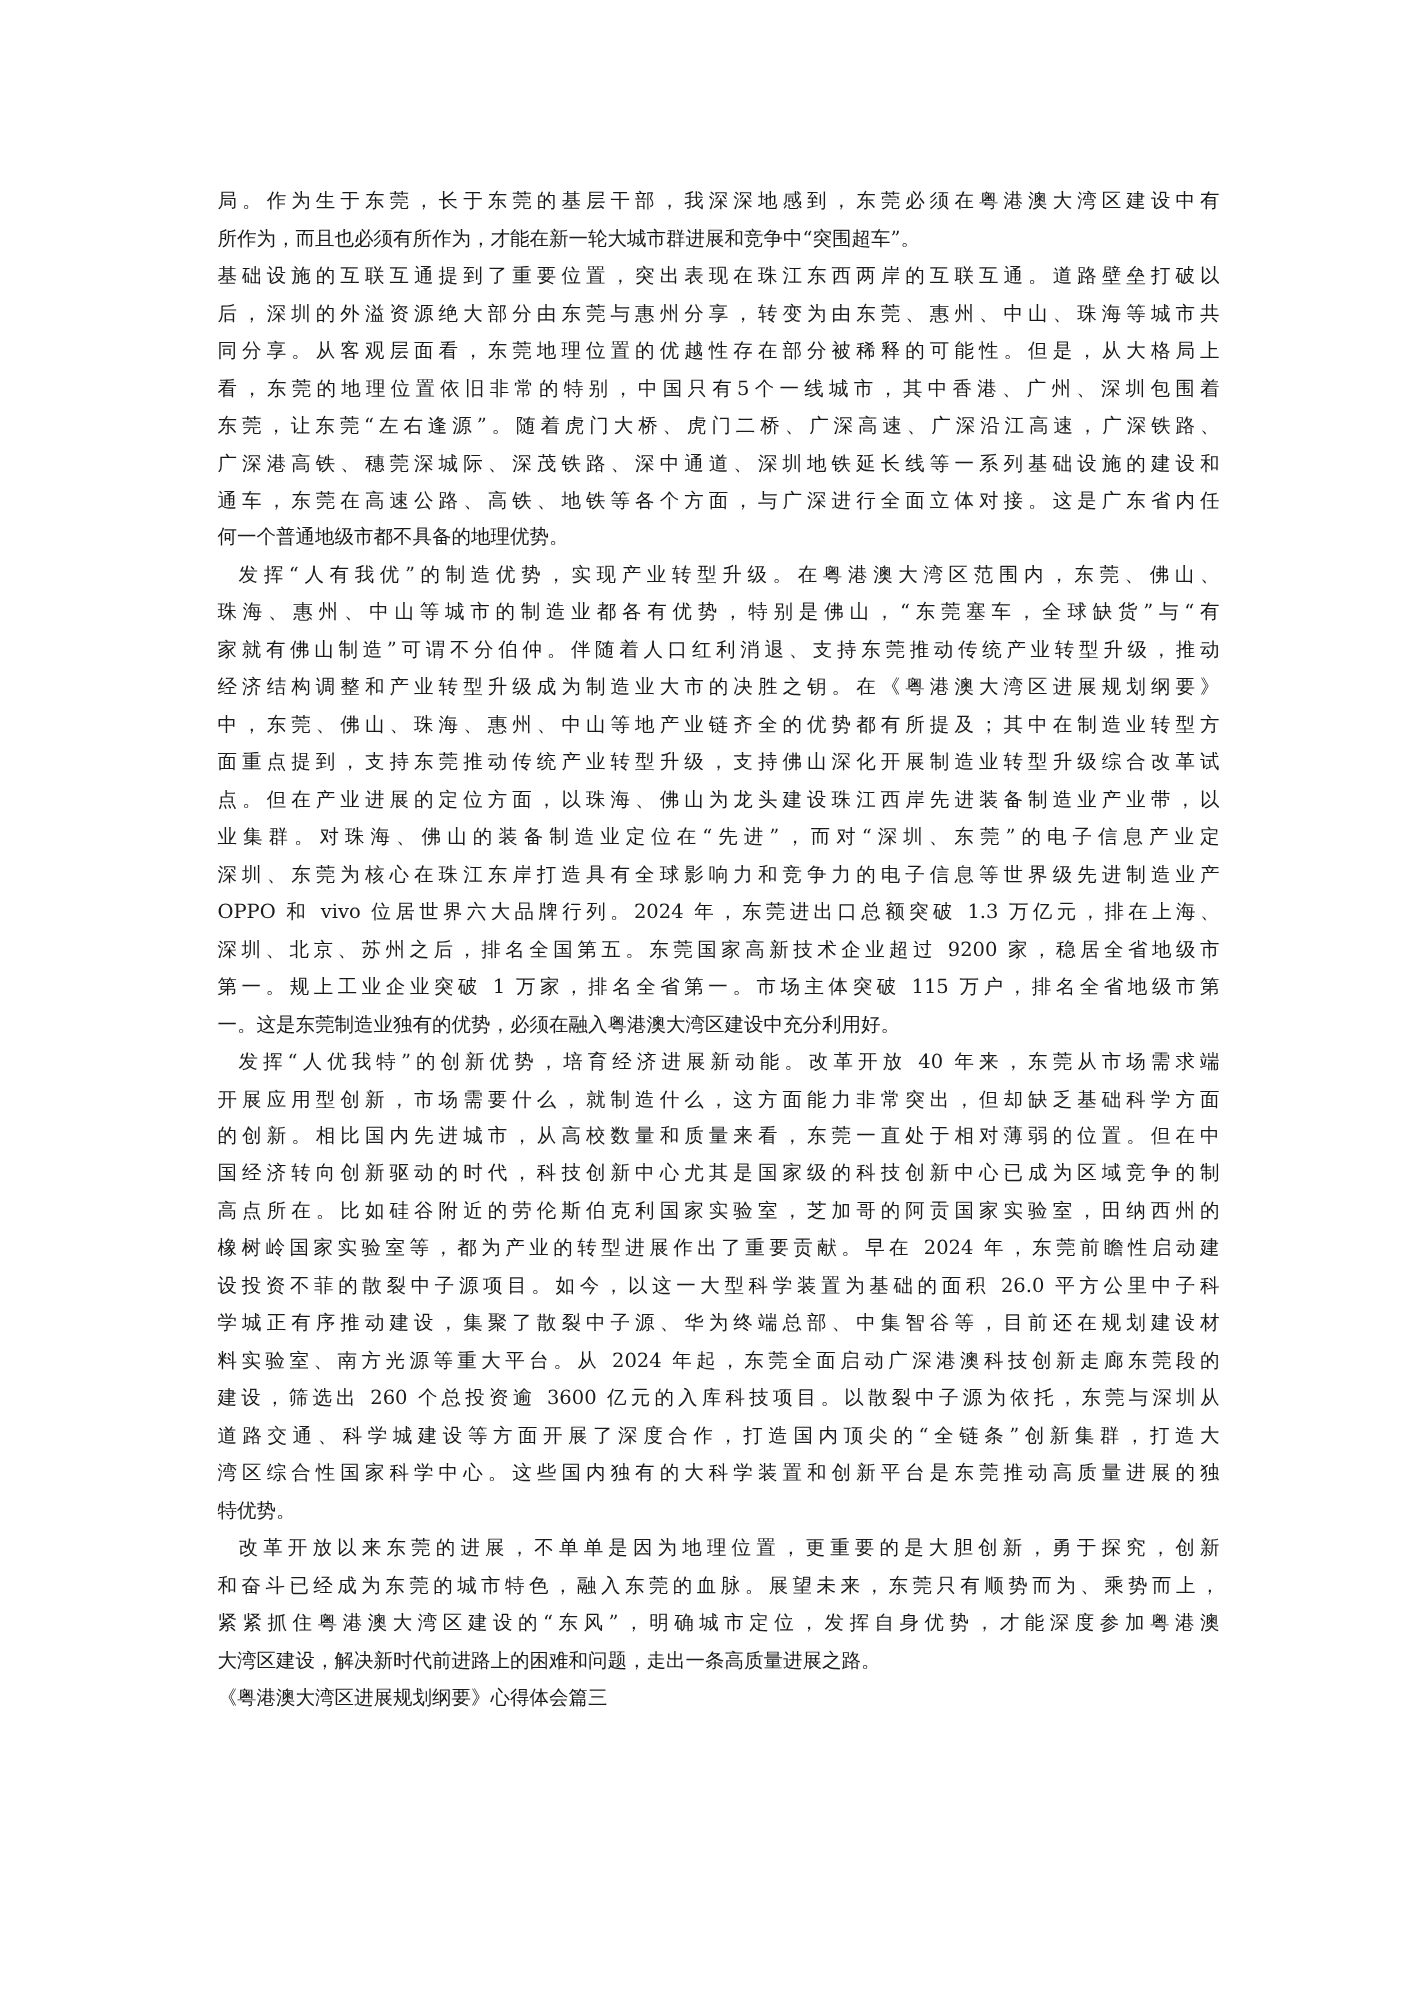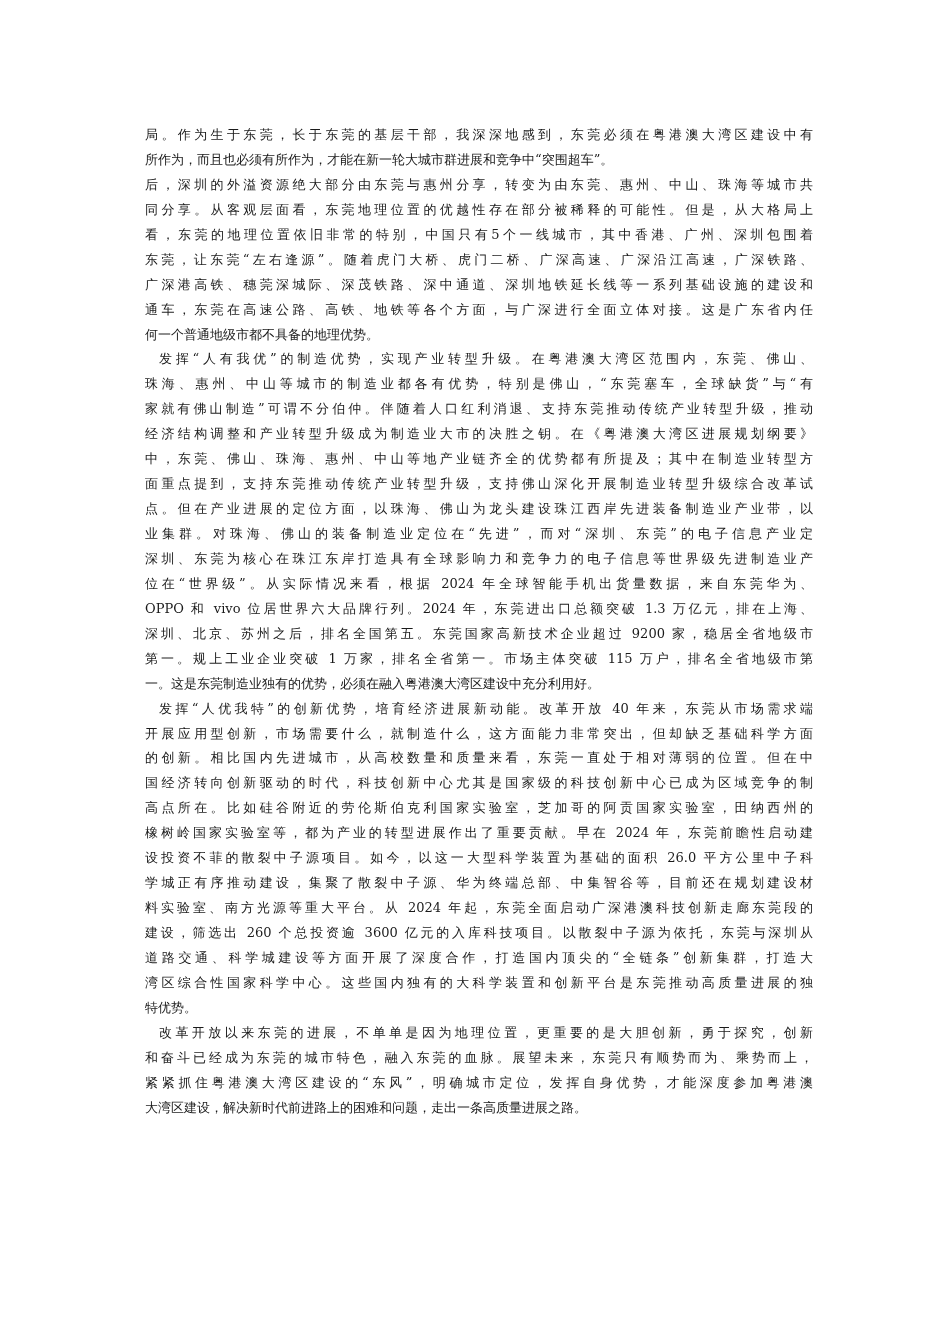--- a/index.html
+++ b/index.html
@@ -43,39 +43,39 @@
 </style>
 </head>
 <body>
 
 <div class="page" id="page">
     <div>
       <div class="line">局。作为生于东莞，长于东莞的基层干部，我深深地感到，东莞必须在粤港澳大湾区建设中有</div>
       <div class="line last">所作为，而且也必须有所作为，才能在新一轮大城市群进展和竞争中“突围超车”。</div>
     </div>
     <div>
+      <div class="line">基础设施的互联互通提到了重要位置，突出表现在珠江东西两岸的互联互通。道路壁垒打破以</div>
       <div class="line">后，深圳的外溢资源绝大部分由东莞与惠州分享，转变为由东莞、惠州、中山、珠海等城市共</div>
       <div class="line">同分享。从客观层面看，东莞地理位置的优越性存在部分被稀释的可能性。但是，从大格局上</div>
       <div class="line">看，东莞的地理位置依旧非常的特别，中国只有5个一线城市，其中香港、广州、深圳包围着</div>
       <div class="line">东莞，让东莞“左右逢源”。随着虎门大桥、虎门二桥、广深高速、广深沿江高速，广深铁路、</div>
       <div class="line">广深港高铁、穗莞深城际、深茂铁路、深中通道、深圳地铁延长线等一系列基础设施的建设和</div>
       <div class="line">通车，东莞在高速公路、高铁、地铁等各个方面，与广深进行全面立体对接。这是广东省内任</div>
       <div class="line last">何一个普通地级市都不具备的地理优势。</div>
     </div>
     <div>
       <div class="line indent">发挥“人有我优”的制造优势，实现产业转型升级。在粤港澳大湾区范围内，东莞、佛山、</div>
       <div class="line">珠海、惠州、中山等城市的制造业都各有优势，特别是佛山，“东莞塞车，全球缺货”与“有</div>
       <div class="line">家就有佛山制造”可谓不分伯仲。伴随着人口红利消退、支持东莞推动传统产业转型升级，推动</div>
       <div class="line">经济结构调整和产业转型升级成为制造业大市的决胜之钥。在《粤港澳大湾区进展规划纲要》</div>
       <div class="line">中，东莞、佛山、珠海、惠州、中山等地产业链齐全的优势都有所提及；其中在制造业转型方</div>
       <div class="line">面重点提到，支持东莞推动传统产业转型升级，支持佛山深化开展制造业转型升级综合改革试</div>
       <div class="line">点。但在产业进展的定位方面，以珠海、佛山为龙头建设珠江西岸先进装备制造业产业带，以</div>
       <div class="line">业集群。对珠海、佛山的装备制造业定位在“先进”，而对“深圳、东莞”的电子信息产业定</div>
       <div class="line">深圳、东莞为核心在珠江东岸打造具有全球影响力和竞争力的电子信息等世界级先进制造业产</div>
-      <div class="line">位在“世界级”。从实际情况来看，根据 2024 年全球智能手机出货量数据，来自东莞华为、</div>
       <div class="line">OPPO 和 vivo 位居世界六大品牌行列。2024 年，东莞进出口总额突破 1.3 万亿元，排在上海、</div>
       <div class="line">深圳、北京、苏州之后，排名全国第五。东莞国家高新技术企业超过 9200 家，稳居全省地级市</div>
       <div class="line">第一。规上工业企业突破 1 万家，排名全省第一。市场主体突破 115 万户，排名全省地级市第</div>
       <div class="line last">一。这是东莞制造业独有的优势，必须在融入粤港澳大湾区建设中充分利用好。</div>
     </div>
     <div>
       <div class="line indent">发挥“人优我特”的创新优势，培育经济进展新动能。改革开放 40 年来，东莞从市场需求端</div>
       <div class="line">开展应用型创新，市场需要什么，就制造什么，这方面能力非常突出，但却缺乏基础科学方面</div>
       <div class="line">的创新。相比国内先进城市，从高校数量和质量来看，东莞一直处于相对薄弱的位置。但在中</div>
       <div class="line">国经济转向创新驱动的时代，科技创新中心尤其是国家级的科技创新中心已成为区域竞争的制</div>
@@ -88,13 +88,14 @@
       <div class="line">道路交通、科学城建设等方面开展了深度合作，打造国内顶尖的“全链条”创新集群，打造大</div>
       <div class="line">湾区综合性国家科学中心。这些国内独有的大科学装置和创新平台是东莞推动高质量进展的独</div>
       <div class="line last">特优势。</div>
     </div>
     <div>
       <div class="line indent">改革开放以来东莞的进展，不单单是因为地理位置，更重要的是大胆创新，勇于探究，创新</div>
       <div class="line">和奋斗已经成为东莞的城市特色，融入东莞的血脉。展望未来，东莞只有顺势而为、乘势而上，</div>
       <div class="line">紧紧抓住粤港澳大湾区建设的“东风”，明确城市定位，发挥自身优势，才能深度参加粤港澳</div>
       <div class="line last">大湾区建设，解决新时代前进路上的困难和问题，走出一条高质量进展之路。</div>
     </div>
+    <div class="line title">《粤港澳大湾区进展规划纲要》心得体会篇三</div>
   </div>
 
 </body></html>

